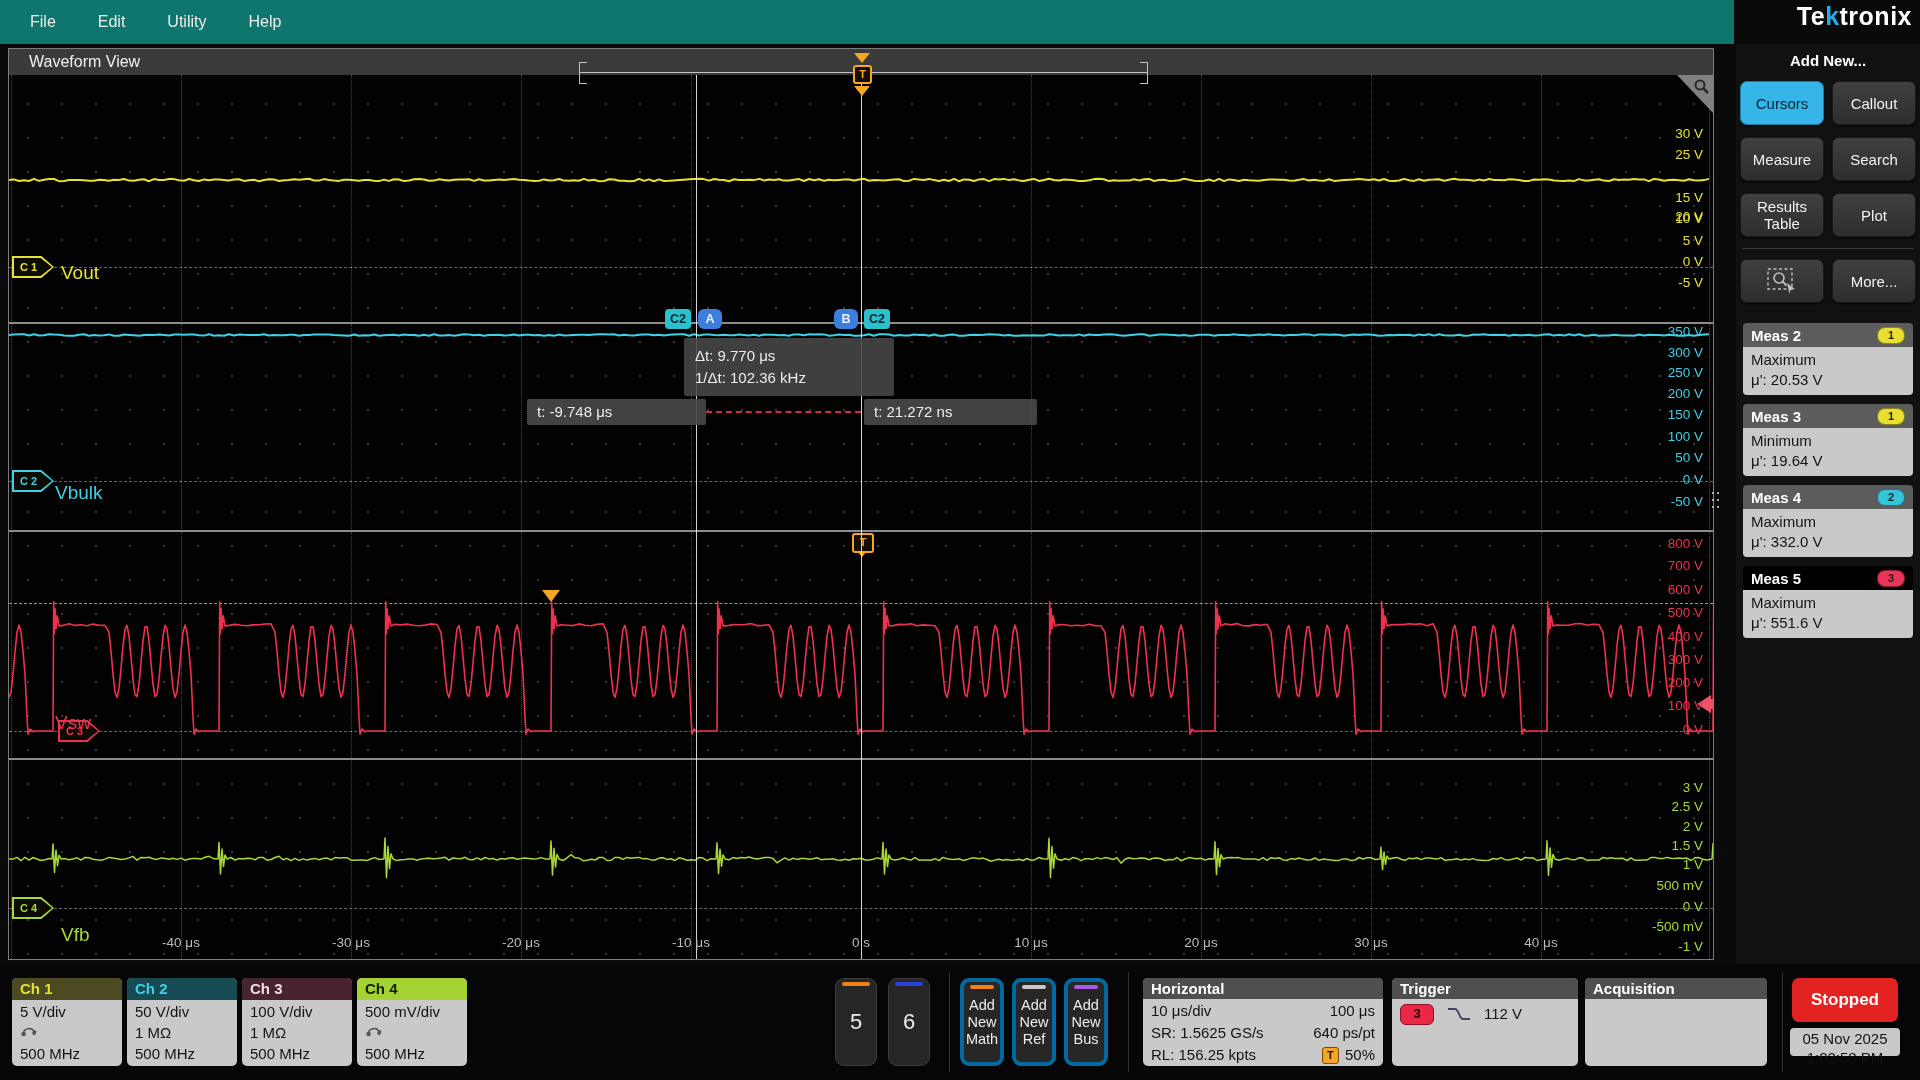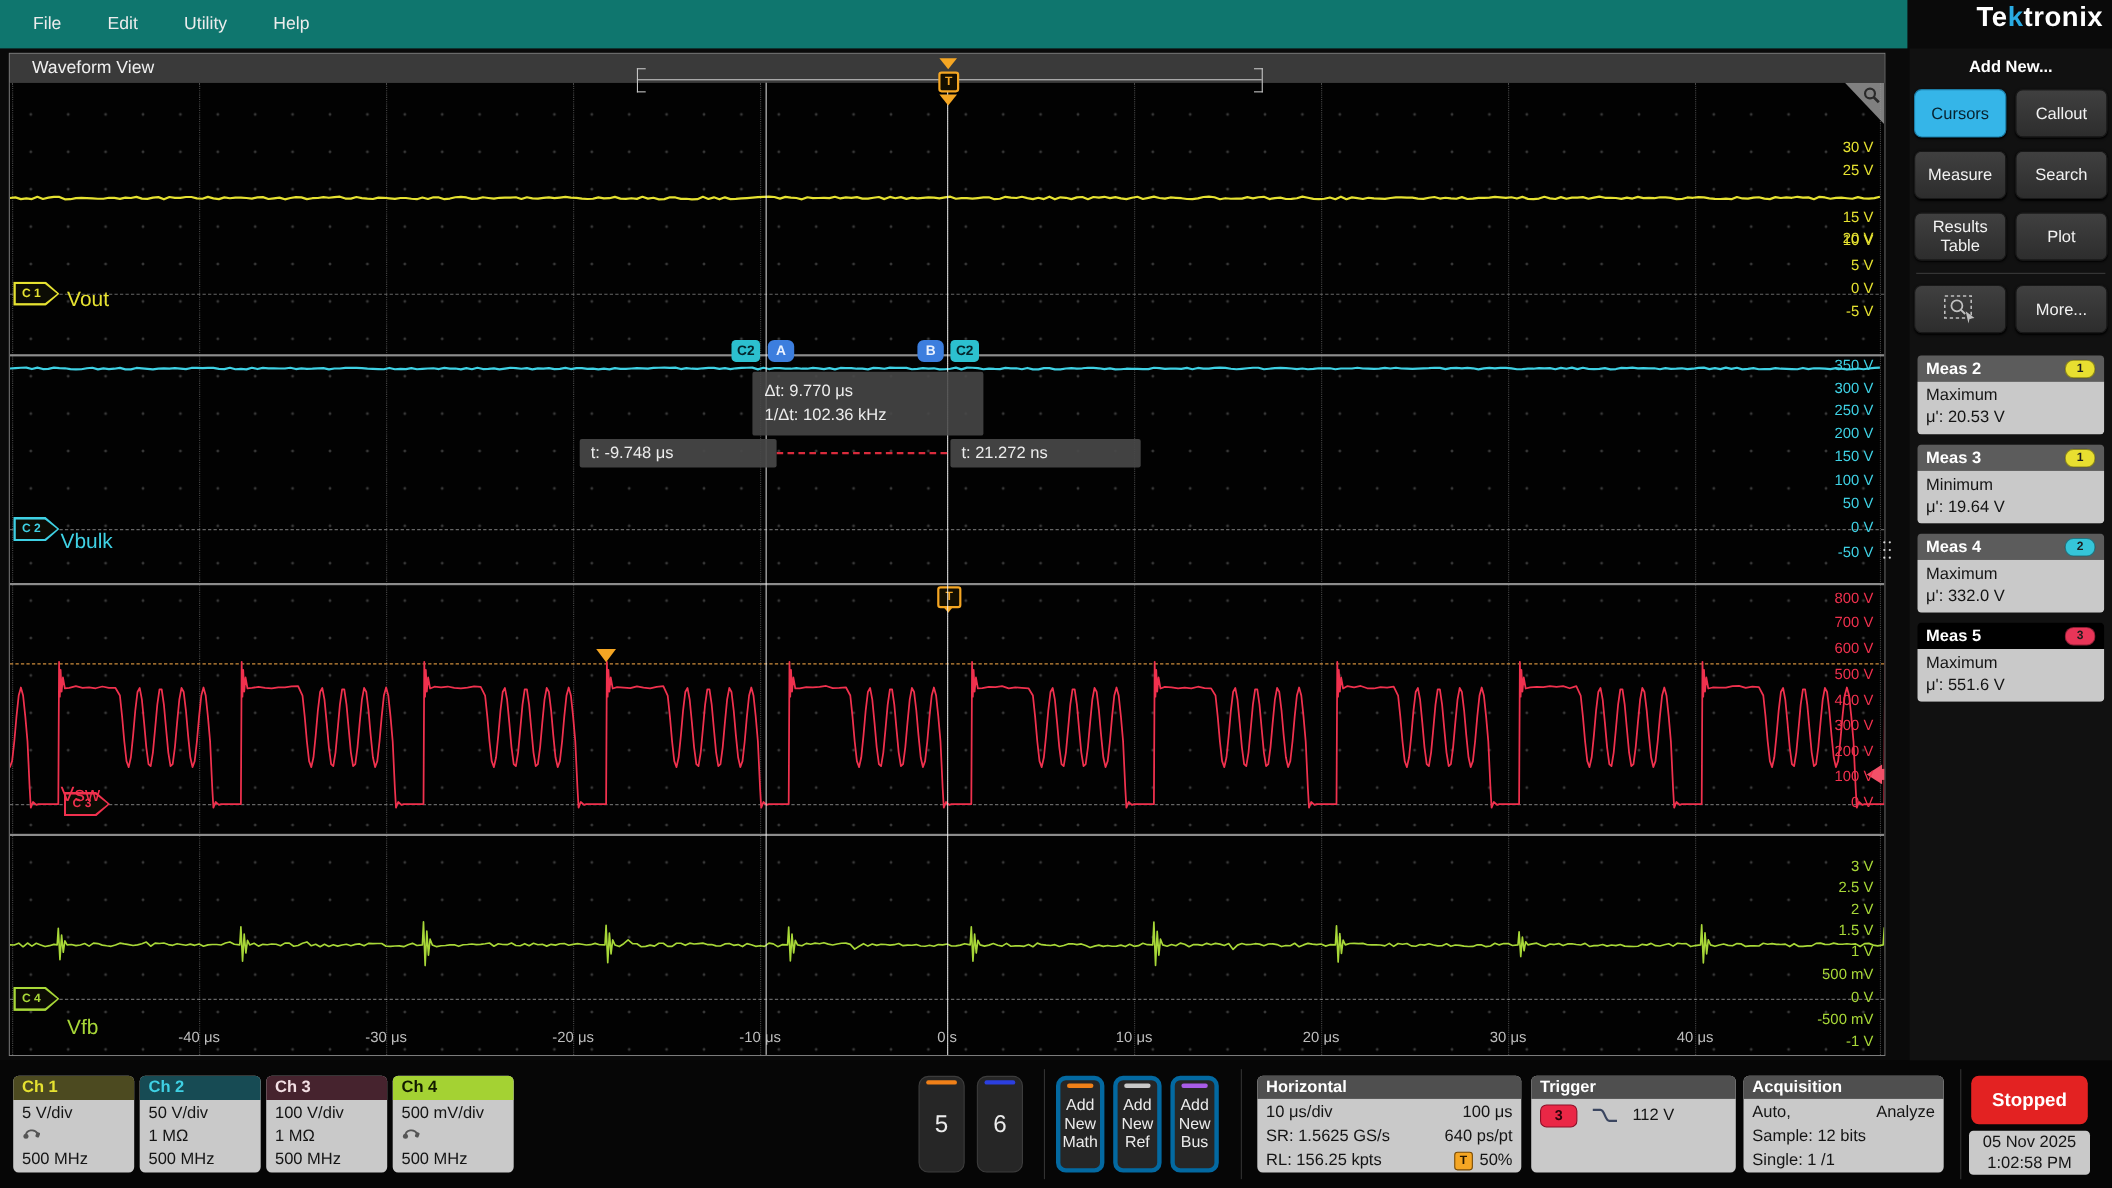--- a/index.html
+++ b/index.html
@@ -114,21 +114,21 @@
   .panel-b{font-size:15px;color:#141414;padding:1px 8px;line-height:22px;}
   .prow{display:flex;align-items:center;}
   .prow .right{margin-left:auto;}
   .ticon{display:inline-block;width:15px;height:15px;background:#f5a623;border:1px solid #7a4a00;border-radius:3px;
          color:#241500;font-size:11px;font-weight:bold;text-align:center;line-height:14px;margin:0 6px 0 4px;}
   .trig-badge{min-width:32px;height:19px;background:#ea2746;border:1px solid #8d1028;border-radius:6px;color:#2a030a;
          font-weight:bold;font-size:13px;display:inline-flex;align-items:center;justify-content:center;}
   .trigrow{display:flex;align-items:center;gap:12px;padding-top:3px;}
   .stopped{position:absolute;left:1792px;top:14px;width:106px;height:44px;background:#e32222;border-radius:7px;
          color:#fff;font-weight:bold;font-size:17px;display:flex;align-items:center;justify-content:center;}
-  .datetime{position:absolute;left:1790px;top:64px;width:110px;height:40px;background:#c9c9c9;border-radius:4px;
+  .datetime{position:absolute;left:1790px;top:64px;width:110px;height:28px;background:#c9c9c9;border-radius:4px;
          color:#141414;font-size:15px;text-align:center;line-height:19px;padding-top:1px;box-sizing:border-box;}
 </style>
 </head>
 <body>
 
 <div class="app">
 
   <div class="menubar" id="menubar">
       <div class="menu-item">File</div>
       <div class="menu-item">Edit</div>
@@ -361,28 +361,20 @@
           <span class="trig-badge">3</span>
           <svg width="26" height="16" viewBox="0 0 26 16">
             <path d="M2 3 H9 C13 3 13 13 17 13 H24" fill="none" stroke="#3b4660" stroke-width="2"></path>
           </svg>
           <span>112 V</span>
         </div>
       </div>
     </div>
     <div class="panel" style="left:1585px;width:182px;">
       <div class="panel-h">Acquisition</div>
-      <div class="panel-b">
-        <div class="prow">
-            <span>Auto,</span>
-            <span class="right">Analyze</span>
-          </div>
-        <div>Sample: 12 bits</div>
-        <div>Single: 1 /1</div>
-      </div>
     </div>
     <div class="stopped" style="background: rgb(227, 34, 34);">Stopped</div>
     <div class="datetime">
       <div>05 Nov 2025</div>
       <div>1:02:58 PM</div>
     </div>
   <div class="chcard" style="left: 12px;">
         <div class="chcard-h" style="background: rgb(76, 74, 32); color: rgb(230, 226, 49);">Ch 1</div>
         <div class="chcard-b">
           <div>5 V/div</div>

